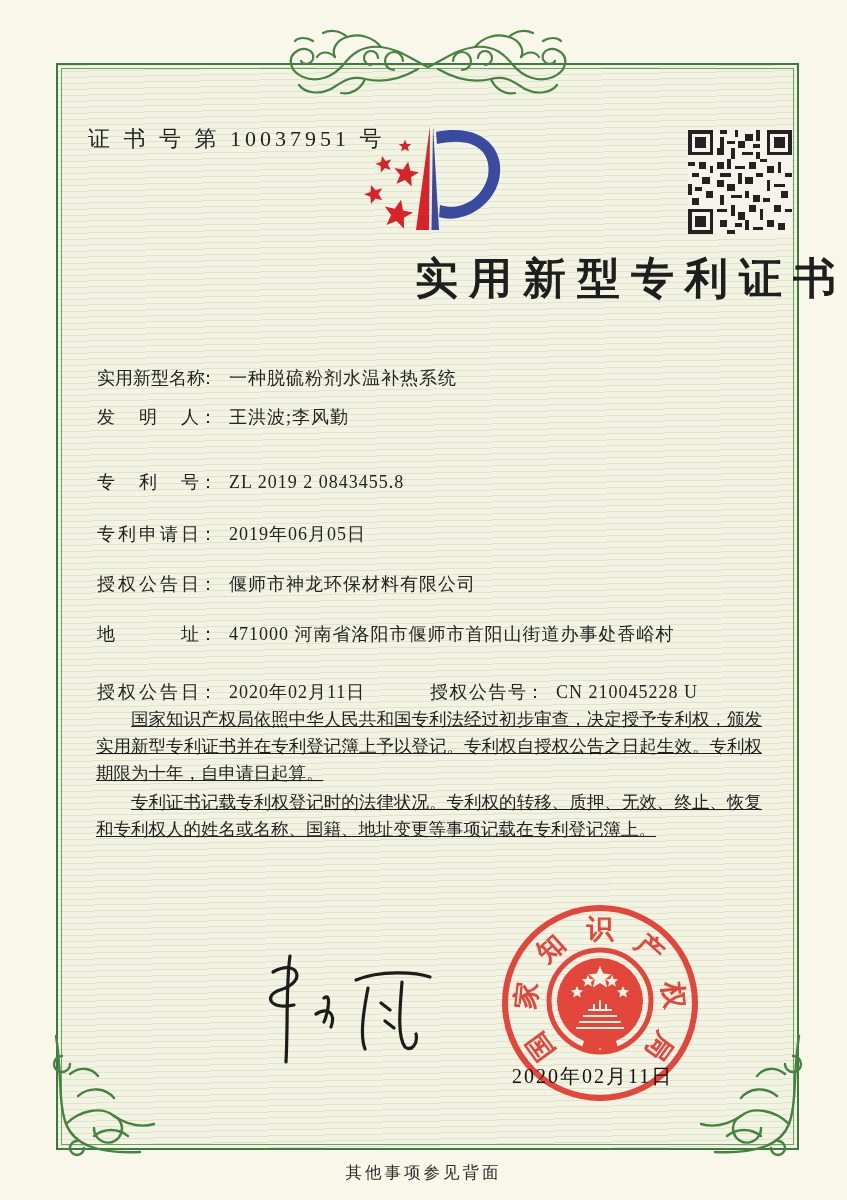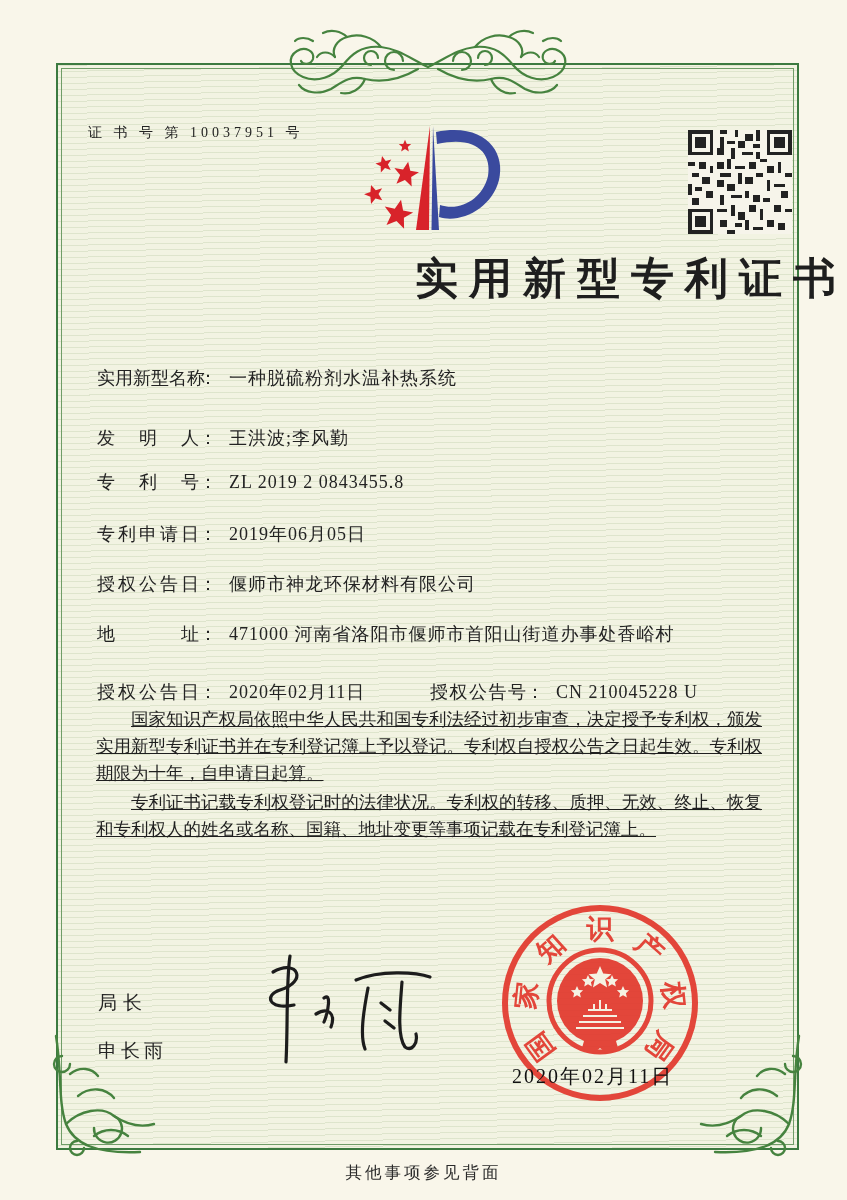--- a/index.html
+++ b/index.html
@@ -13,21 +13,21 @@
          border:2px solid #3c7a40;background:
          repeating-linear-gradient(179deg, rgba(130,162,104,0.18) 0 1px, rgba(0,0,0,0) 1px 6px),
          #f2f3e2;}
   .frame::before{content:"";position:absolute;inset:3px;border:1px solid #6f9d67;pointer-events:none;}
 
   .ornament{position:absolute;pointer-events:none;}
   .ornament-top{left:50%;top:-44px;transform:translateX(-50%);}
   .corner-bl{left:-14px;bottom:-14px;}
   .corner-br{right:-14px;bottom:-14px;transform:scaleX(-1);}
 
-  .cert-no{position:absolute;left:88px;top:124px;font-size:14px;letter-spacing:4px;}
+  .cert-no{position:absolute;left:88px;top:124px;font-size:22px;letter-spacing:4px;}
 
   .logo{position:absolute;left:338px;top:110px;}
   .qr{position:absolute;left:688px;top:130px;}
 
   .title{position:absolute;left:0;right:0;top:250px;text-align:right;
          font-size:43px;font-weight:bold;letter-spacing:11px;color:#1e1e1e;}
 
   .fields{position:absolute;left:97px;top:366px;width:660px;}
   .field-row{position:absolute;left:0;white-space:nowrap;font-size:18px;}
   .field-row .lbl{display:inline-block;width:102px;text-align:justify;text-align-last:justify;vertical-align:bottom;}
@@ -191,21 +191,21 @@
         <rect x="11" y="28" width="2" height="1"></rect>
     </g>
   </svg>
 
   <div class="title">实用新型专利证书</div>
 
   <div class="fields">
     <div class="field-row" style="top:0px">
       <span class="lbl">实用新型名称</span><span class="colon">：</span><span class="val">一种脱硫粉剂水温补热系统</span>
     </div>
-    <div class="field-row" style="top:60px">
+    <div class="field-row" style="top:39px">
       <span class="lbl">发明人</span><span class="colon">：</span><span class="val">王洪波;李风勤</span>
     </div>
     <div class="field-row" style="top:104px">
       <span class="lbl">专利号</span><span class="colon">：</span><span class="val">ZL 2019 2 0843455.8</span>
     </div>
     <div class="field-row" style="top:156px">
       <span class="lbl">专利申请日</span><span class="colon">：</span><span class="val">2019年06月05日</span>
     </div>
     <div class="field-row" style="top:206px">
       <span class="lbl">授权公告日</span><span class="colon">：</span><span class="val">偃师市神龙环保材料有限公司</span>
@@ -219,24 +219,20 @@
         <span class="lbl">授权公告号</span><span class="colon">：</span><span class="val">CN 210045228 U</span>
       </span>
     </div>
   </div>
 
   <div class="body-text">
     <p>国家知识产权局依照中华人民共和国专利法经过初步审查，决定授予专利权，颁发实用新型专利证书并在专利登记簿上予以登记。专利权自授权公告之日起生效。专利权期限为十年，自申请日起算。</p>
     <p>专利证书记载专利权登记时的法律状况。专利权的转移、质押、无效、终止、恢复和专利权人的姓名或名称、国籍、地址变更等事项记载在专利登记簿上。</p>
   </div>
 
-  <div class="signoff">
-    <span class="role">局长</span>
-    <span class="name">申长雨</span>
-  </div>
 
   <svg class="signature" width="220" height="125" viewBox="0 0 220 125">
     <g stroke="#1c1c1c" stroke-width="3.2" fill="none" stroke-linecap="round" stroke-linejoin="round">
       <path d="M62,8 C58,34 60,76 58,114"></path>
       <path d="M45,24 C70,10 80,34 52,42 C36,47 40,62 66,57"></path>
       <path d="M96,50 C103,44 101,62 96,74 M88,66 C100,59 108,65 103,79"></path>
       <path d="M128,32 C152,22 188,24 202,29"></path>
       <path d="M140,40 C135,66 132,88 137,101"></path>
       <path d="M174,34 C172,60 169,88 177,99 C184,104 190,95 188,86"></path>
       <path d="M153,55 l9,7 M157,73 l9,7"></path>

